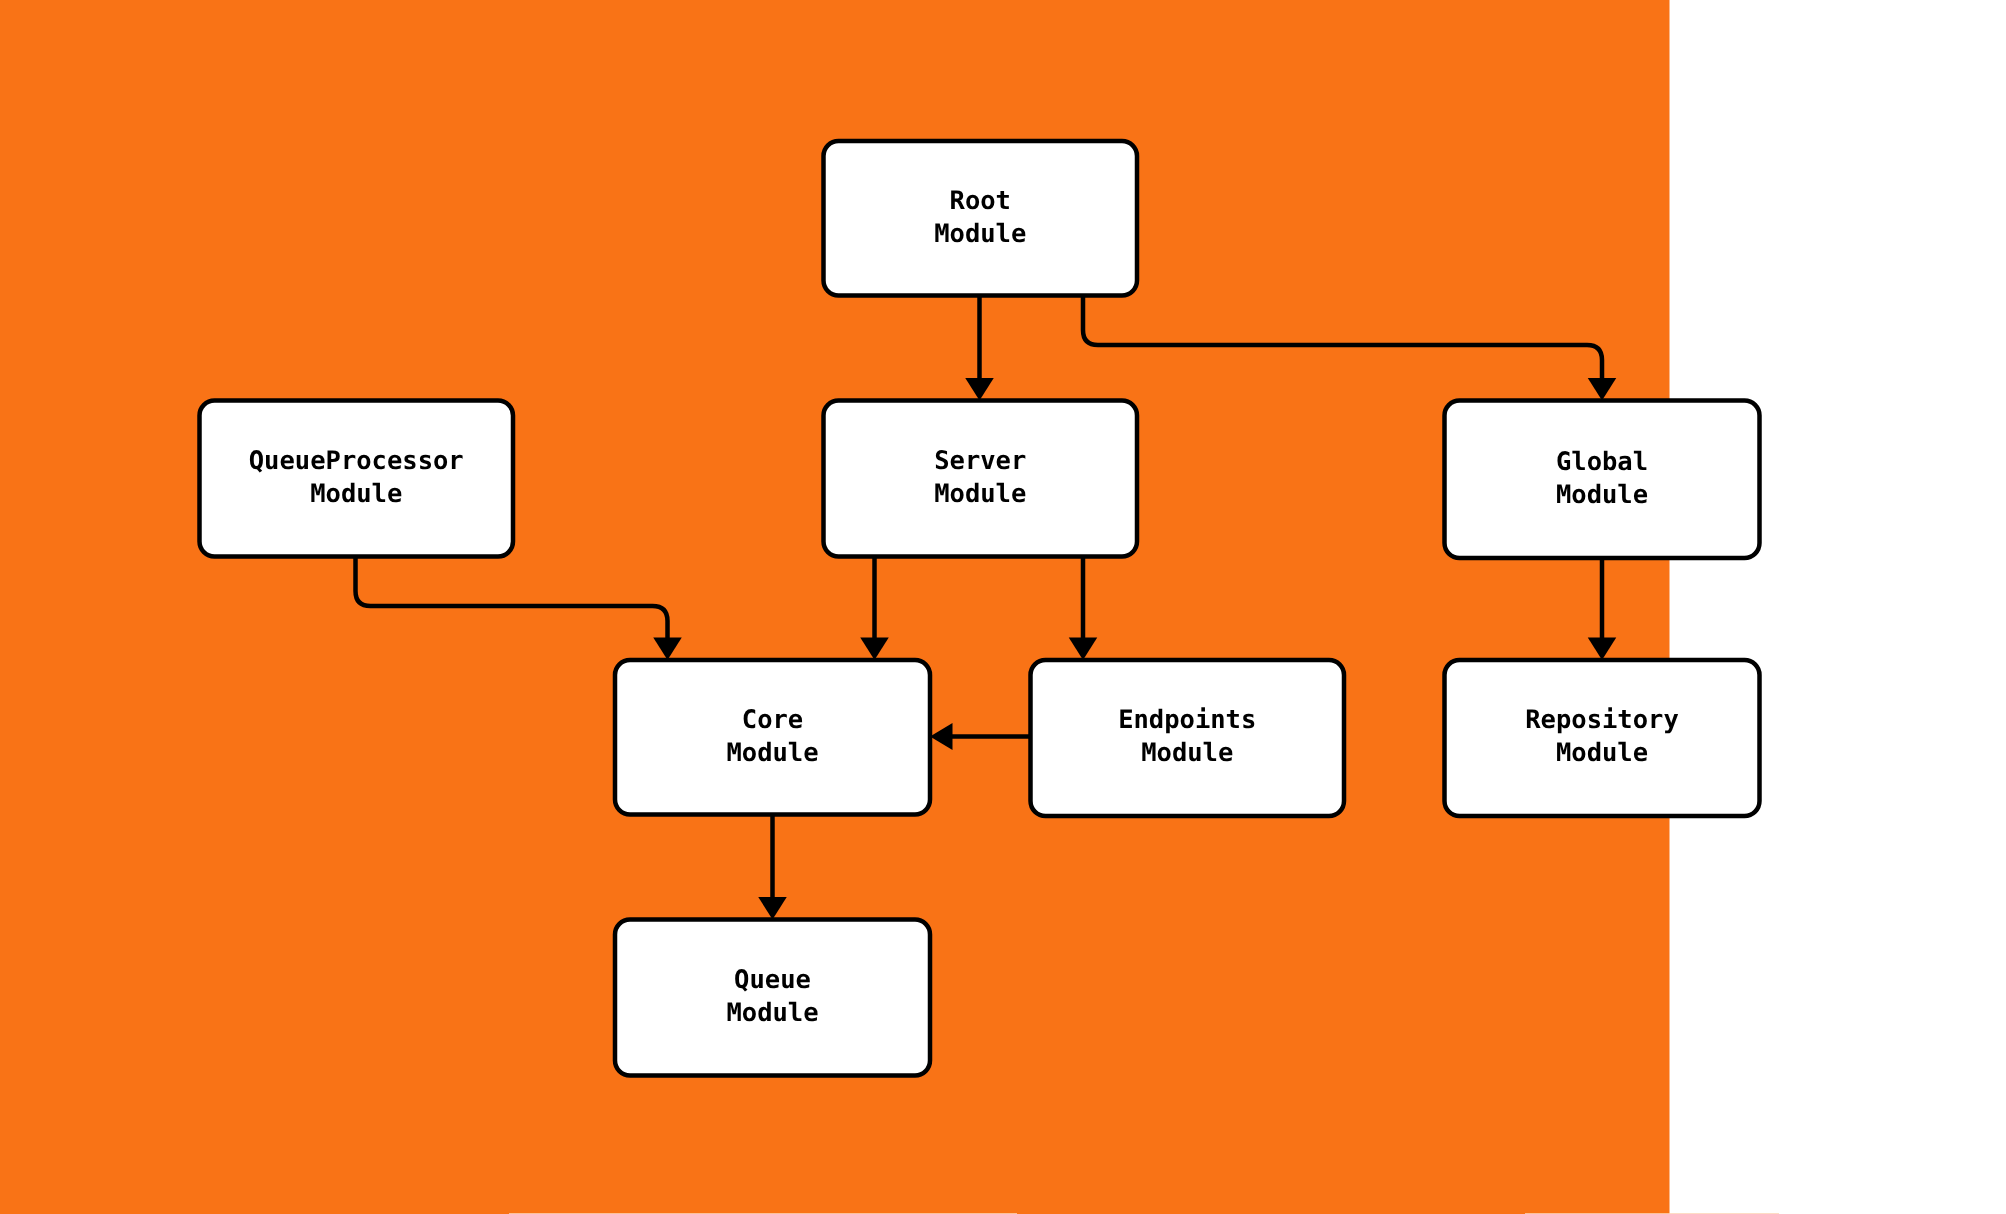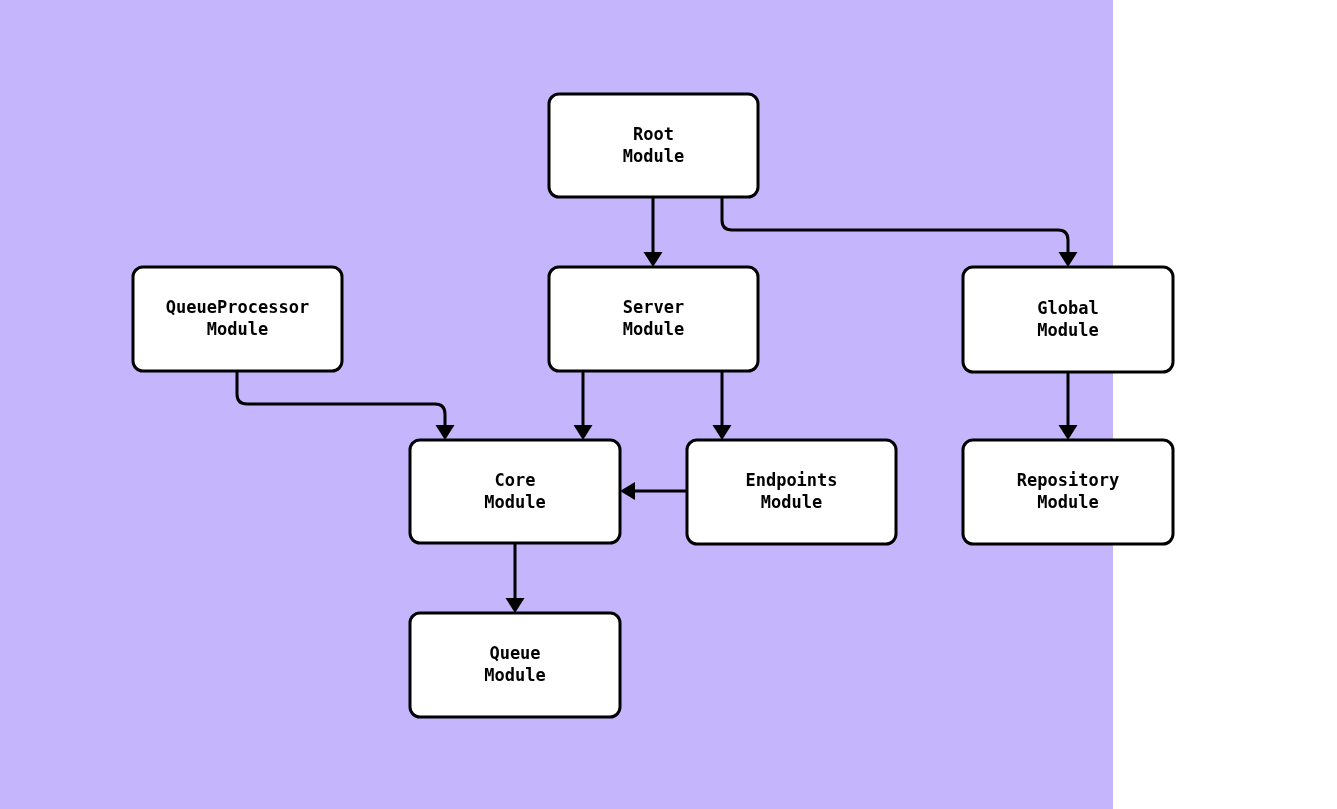--- a/index.html
+++ b/index.html
@@ -11,21 +11,21 @@
   body {
     width: 1337px;
     height: 809px;
     font-family: "DejaVu Sans Mono", "Liberation Mono", monospace;
     overflow: hidden;
   }
   #diagram-root {
     position: relative;
     width: 1113px;
     height: 809px;
-    background: #c4b5fd;
+    background: #f97316;
   }
   #diagram-svg {
     position: absolute;
     top: 0;
     left: 0;
     width: 1337px;
     height: 809px;
   }
   .node-rect {
     fill: #ffffff;

